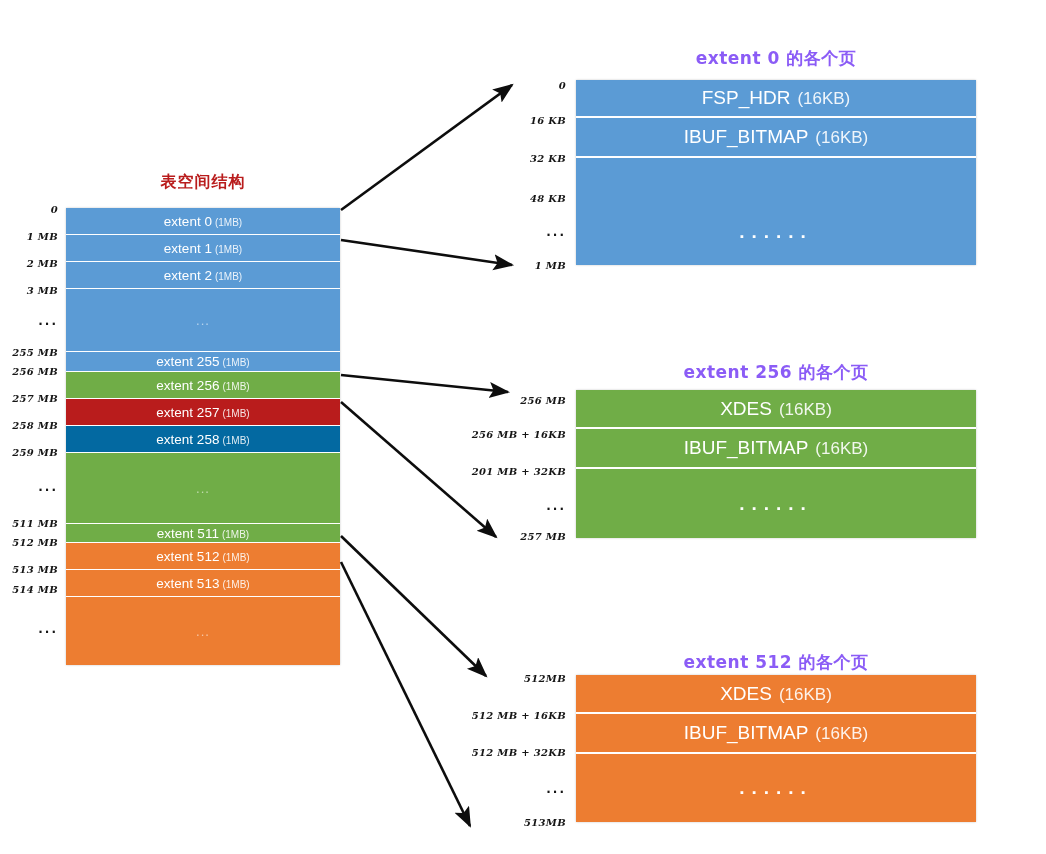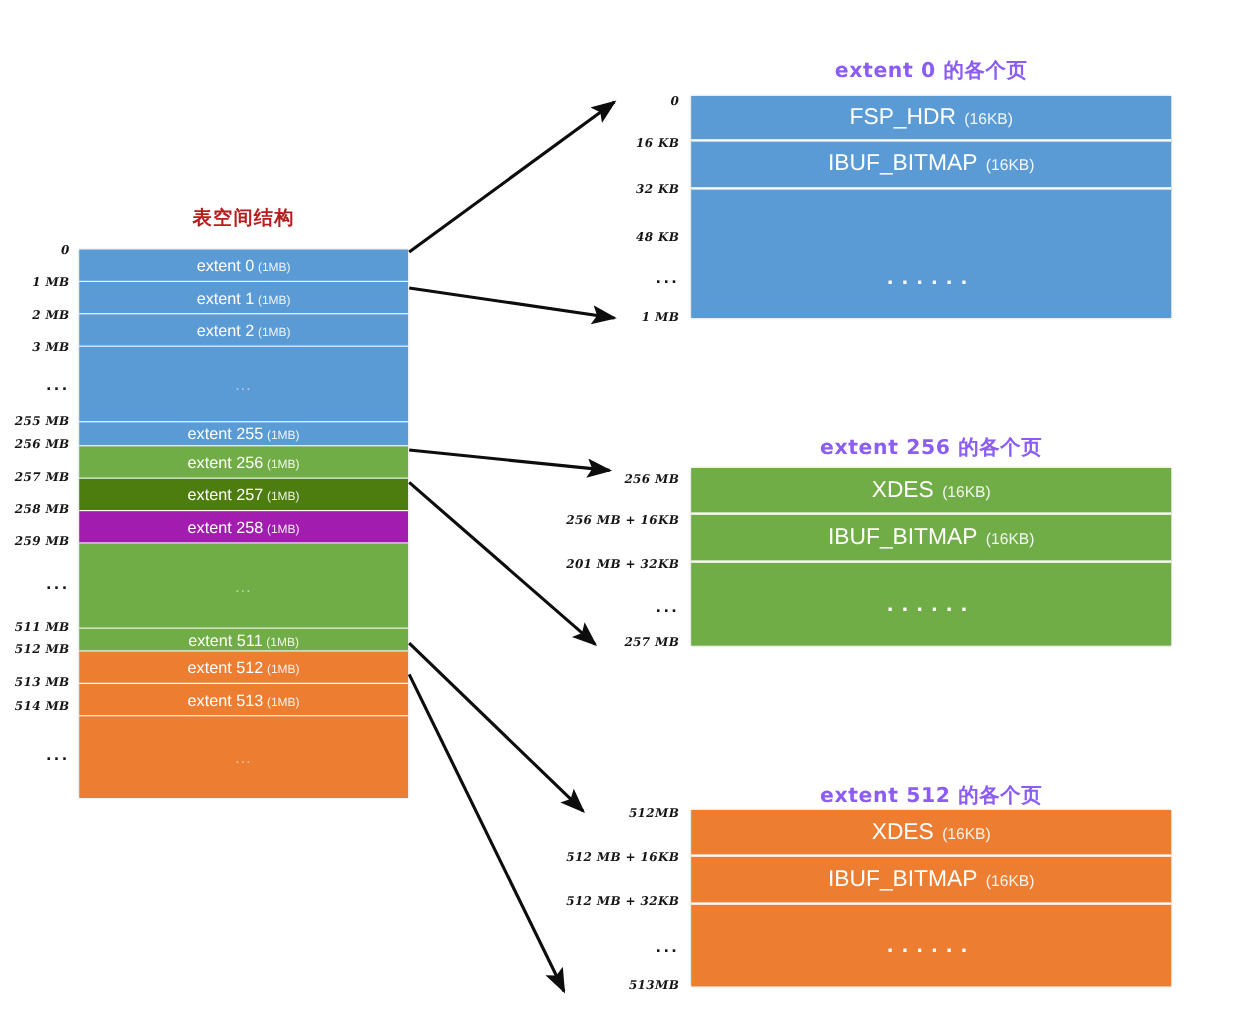--- a/index.html
+++ b/index.html
@@ -113,21 +113,21 @@
   }
   .page-row:last-child { border-bottom: none; }
   .page-label {
     font-family: "Liberation Sans", sans-serif;
     font-size: 19px;
     color: #ffffff;
     white-space: nowrap;
     font-weight: 400;
   }
   .page-label .sub {
-    font-size: 13px;
+    font-size: 17px;
     color: rgba(255,255,255,0.9);
     margin-left: 7px;
   }
   .page-dots {
     font-family: "Liberation Sans", sans-serif;
     font-size: 19px;
     color: #ffffff;
     letter-spacing: 7px;
     font-weight: 700;
   }
@@ -178,24 +178,24 @@
       </div>
       <div class="ts-row" style="top: 81px; height: 63px; background: rgb(91, 155, 213);">
         <span class="ts-ellipsis">...</span>
       </div>
       <div class="ts-row" style="top: 144px; height: 20px; background: rgb(91, 155, 213);">
         <span class="ts-label"><span>extent 255</span><span class="sub">(1MB)</span></span>
       </div>
       <div class="ts-row" style="top: 164px; height: 27px; background: rgb(112, 173, 71);">
         <span class="ts-label"><span>extent 256</span><span class="sub">(1MB)</span></span>
       </div>
-      <div class="ts-row" style="top: 191px; height: 27px; background: #4d7c0f;">
+      <div class="ts-row" style="top: 191px; height: 27px; background: #b91c1c;">
         <span class="ts-label"><span>extent 257</span><span class="sub">(1MB)</span></span>
       </div>
-      <div class="ts-row" style="top: 218px; height: 27px; background: #a21caf;">
+      <div class="ts-row" style="top: 218px; height: 27px; background: #0369a1;">
         <span class="ts-label"><span>extent 258</span><span class="sub">(1MB)</span></span>
       </div>
       <div class="ts-row" style="top: 245px; height: 71px; background: rgb(112, 173, 71);">
         <span class="ts-ellipsis">...</span>
       </div>
       <div class="ts-row" style="top: 316px; height: 19px; background: rgb(112, 173, 71);">
         <span class="ts-label"><span>extent 511</span><span class="sub">(1MB)</span></span>
       </div>
       <div class="ts-row" style="top: 335px; height: 27px; background: rgb(237, 125, 49);">
         <span class="ts-label"><span>extent 512</span><span class="sub">(1MB)</span></span>

